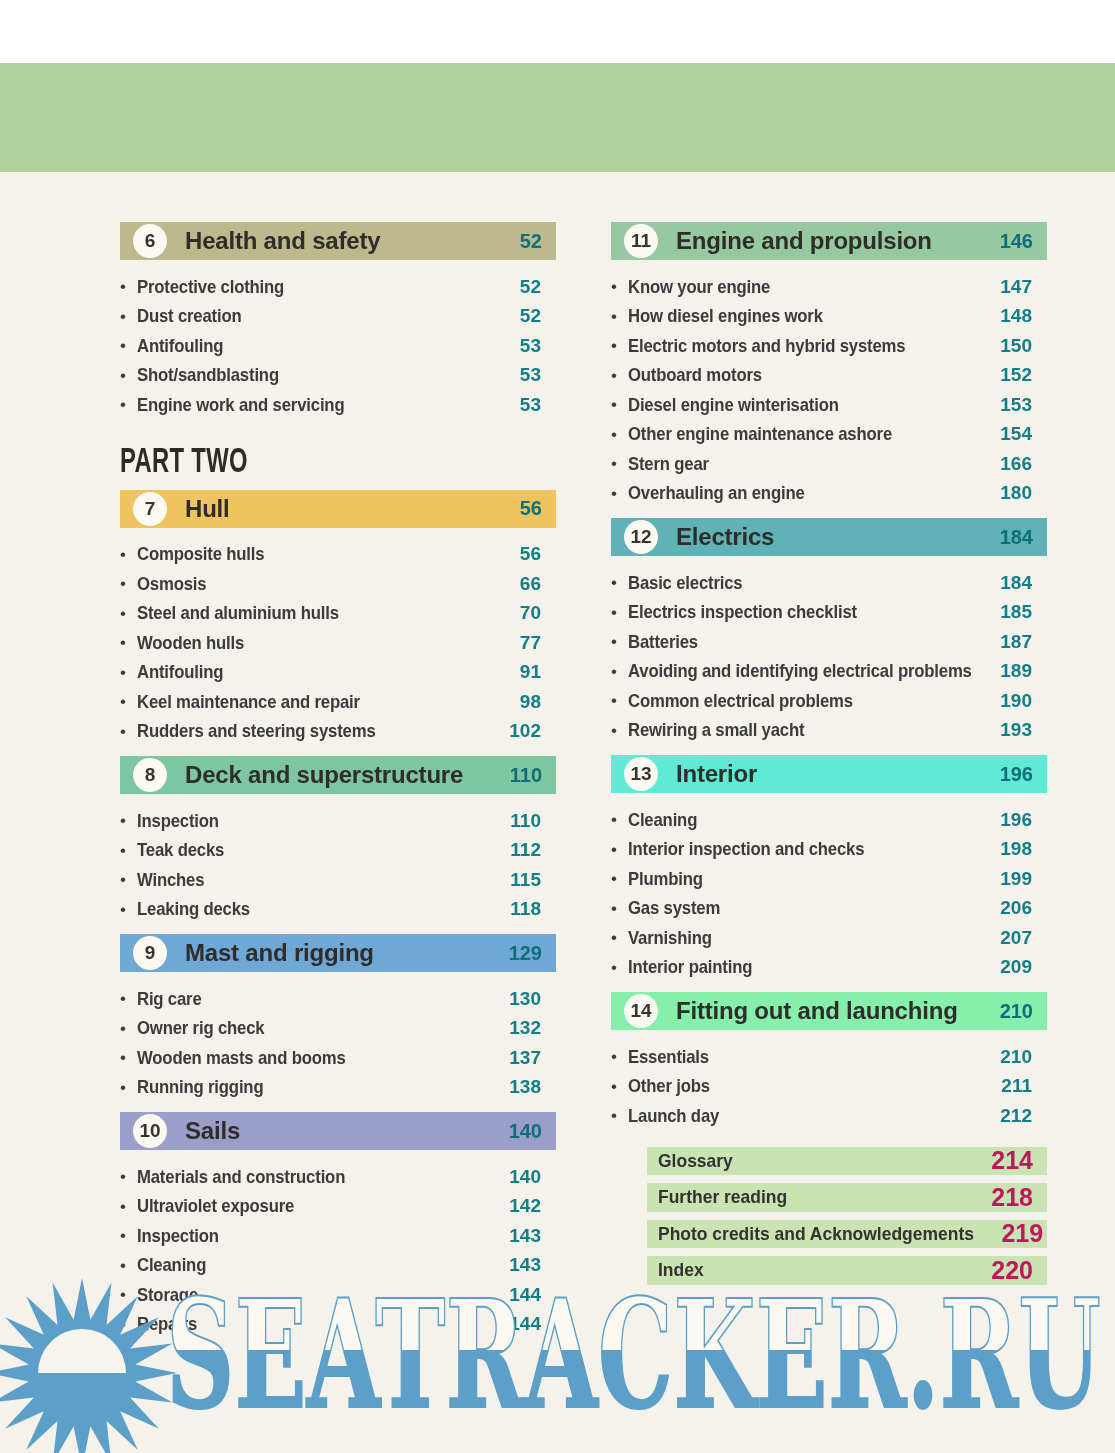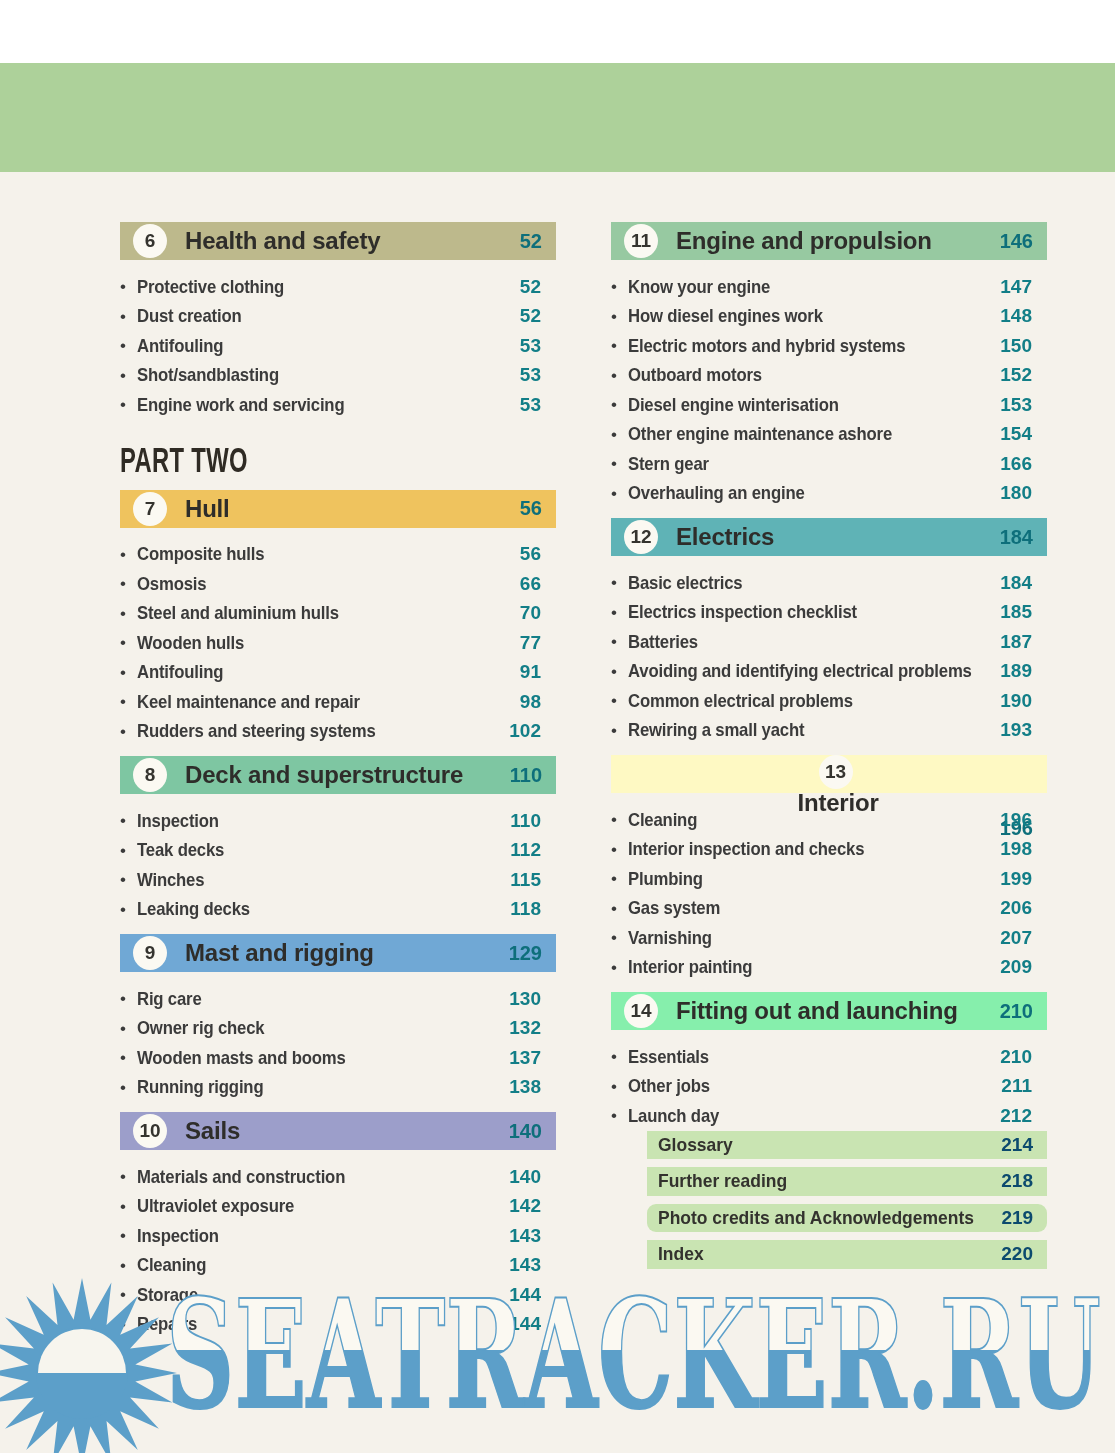--- a/index.html
+++ b/index.html
@@ -46,29 +46,29 @@
   .item-page{
     position:absolute;right:15px;top:50%;transform:translateY(-50%);
     font-size:19px;font-weight:bold;color:#127E87;
   }
   .part-heading{
     margin:22px 0 12px 0;
     font-size:35px;line-height:36px;font-weight:bold;color:#2F2B24;
     transform:scaleX(0.68);transform-origin:left center;
     white-space:nowrap;letter-spacing:0.5px;
   }
-  .extras{padding-left:36px;}
+  .extras{margin-top:16px;padding-left:36px;}
   .extra-row{
     height:28.5px;margin-bottom:8px;
     display:flex;align-items:center;
     padding:0 14px 0 11px;box-sizing:border-box;
   }
   .extra-label{font-size:19px;font-weight:bold;color:#33322E;white-space:nowrap;
     display:inline-block;transform:scaleX(0.92);transform-origin:left center;}
-  .extra-page{margin-left:auto;font-size:19px;font-weight:bold;color:#0c4a6e;}
+  .extra-page{margin-left:auto;font-size:25px;font-weight:bold;color:#be185d;}
 
   .watermark{position:absolute;left:0;top:1255px;width:1115px;height:198px;pointer-events:none;}
   .wm-text{
     font-family:"DejaVu Serif",serif;
     font-weight:bold;
   }
 </style>
 </head>
 <body>
 
@@ -351,21 +351,21 @@
             <span class="item-page">190</span>
           </li>
           <li class="item">
             <span class="bullet">•</span>
             <span class="item-label">Rewiring a small yacht</span>
             <span class="item-page">193</span>
           </li>
         </ul>
       </section>
       <section class="chapter">
-        <div class="chapter-bar" style="background: #fef9c3; flex-direction: column;">
+        <div class="chapter-bar" style="background: #5eead4;">
           <span class="num-circle">
             <span class="num">13</span>
           </span>
           <span class="chapter-title">Interior</span>
           <span class="chapter-page">196</span>
         </div>
         <ul class="items">
           <li class="item">
             <span class="bullet">•</span>
             <span class="item-label">Cleaning</span>
@@ -426,21 +426,21 @@
       </section>
       <div class="extras">
         <div class="extra-row" style="background: rgb(201, 228, 178);">
           <span class="extra-label">Glossary</span>
           <span class="extra-page">214</span>
         </div>
         <div class="extra-row" style="background: rgb(201, 228, 178);">
           <span class="extra-label">Further reading</span>
           <span class="extra-page">218</span>
         </div>
-        <div class="extra-row" style="background: rgb(201, 228, 178); border-radius: 9px;">
+        <div class="extra-row" style="background: rgb(201, 228, 178);">
           <span class="extra-label">Photo credits and Acknowledgements</span>
           <span class="extra-page">219</span>
         </div>
         <div class="extra-row" style="background: rgb(201, 228, 178);">
           <span class="extra-label">Index</span>
           <span class="extra-page">220</span>
         </div>
       </div>
     </div>
 

